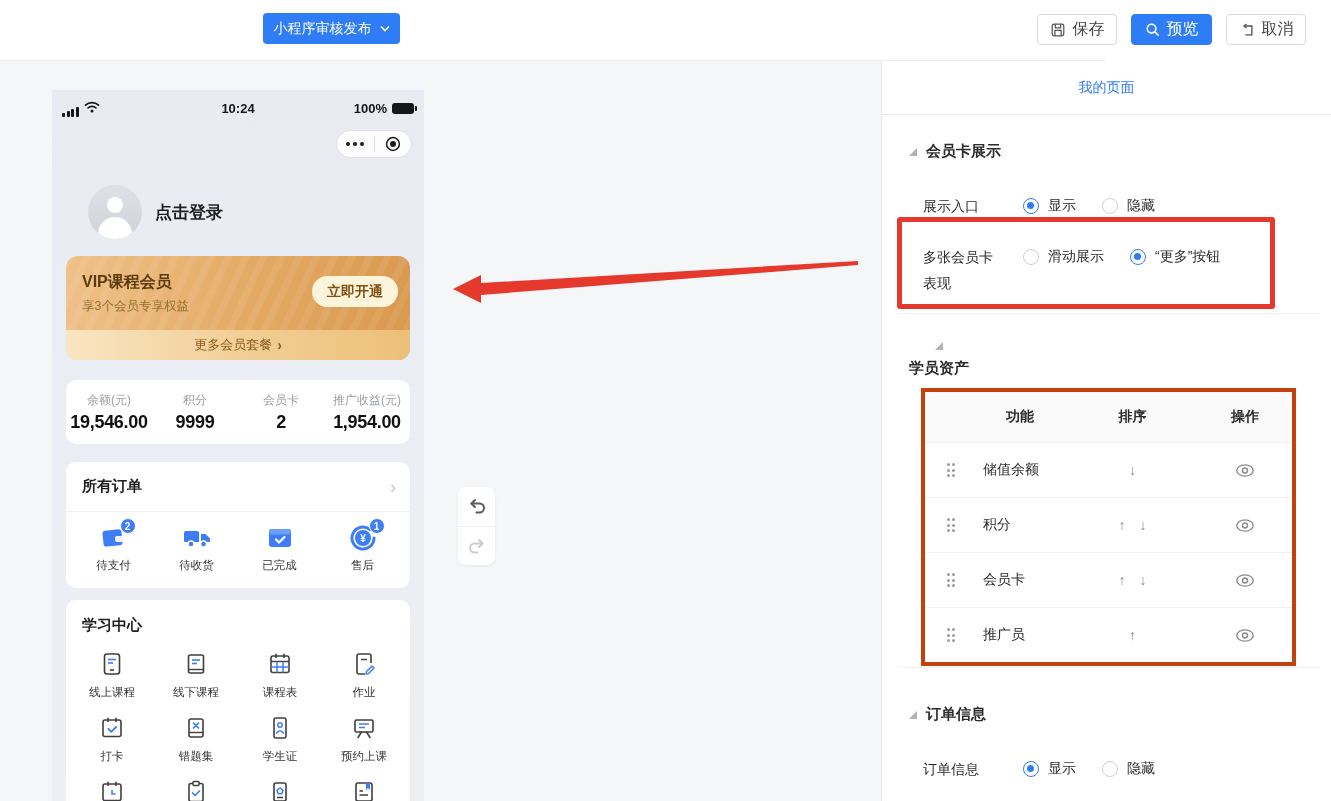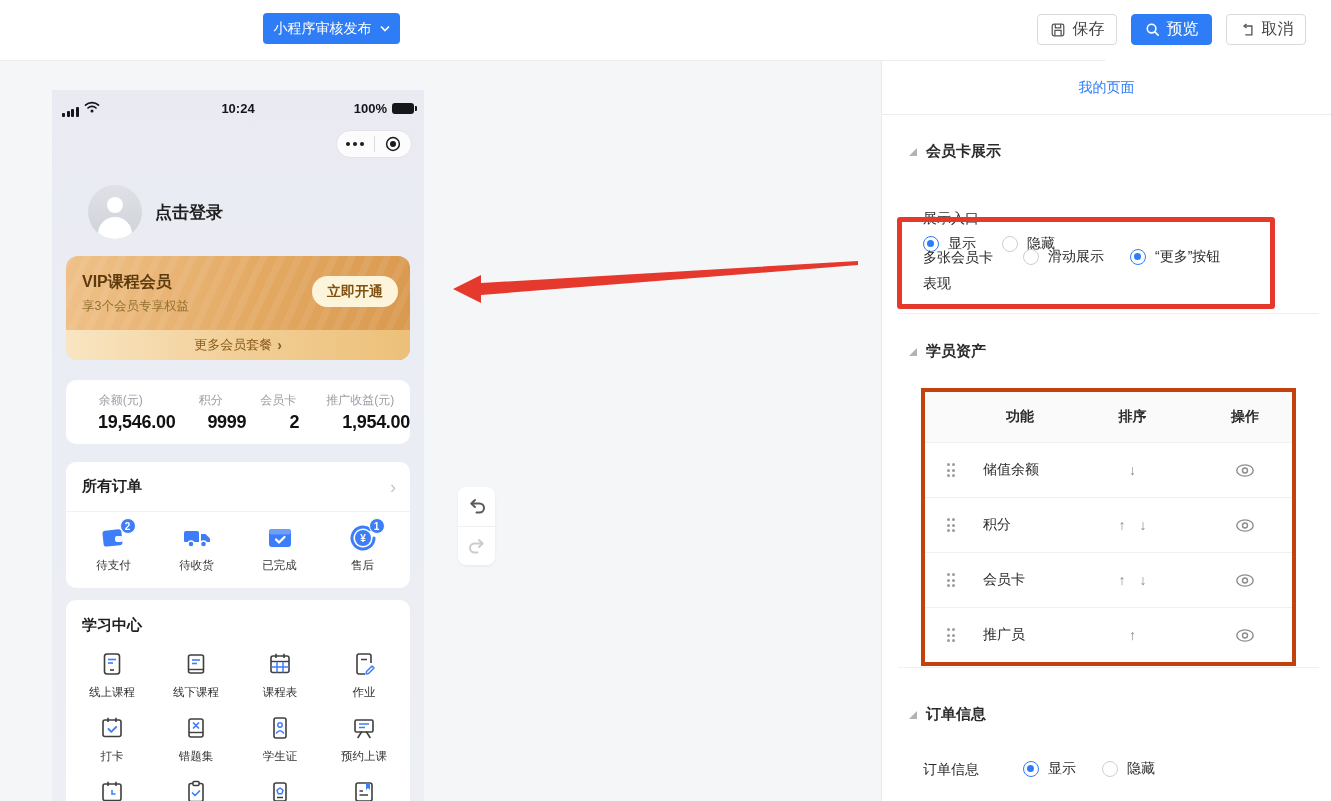--- a/index.html
+++ b/index.html
@@ -54,21 +54,21 @@
   .vip-action { position:absolute; right:12px; top:20px; height:31px; padding:0 15px; border-radius:16px;
                 background:#fdf4dc; color:#82500f; font-size:14px; font-weight:600; display:flex; align-items:center; cursor:pointer;text-align:center; }
   .vip-more { position:absolute; left:0; right:0; bottom:0; height:30px; display:flex; align-items:center; justify-content:center; gap:5px;
               background:linear-gradient(90deg,#f9e5c2 0%, #f2cf97 50%, #ecc078 100%); color:#8a5a1c; font-size:13px; cursor:pointer; }
   .vip-more .chev { font-size:14px; font-weight:700; }
 
   .stats-card { position:absolute; left:14px; top:290px; width:344px; height:64px; background:#fff; border-radius:10px;
                 display:flex; align-items:center; }
   .stat { flex:1; text-align:center; }
   .stat .lbl { font-size:12px; color:#9aa0a6; }
-  .stat .val { margin-top:3px; font-size:18px; font-weight:700; color:#111; letter-spacing:-.3px;margin-left:32px; }
+  .stat .val { margin-top:3px; font-size:18px; font-weight:700; color:#111; letter-spacing:-.3px; }
 
   .orders-card { position:absolute; left:14px; top:372px; width:344px; height:126px; background:#fff; border-radius:10px; }
   .orders-head { height:50px; display:flex; align-items:center; padding:0 14px 0 16px; border-bottom:1px solid #f0f1f3; }
   .orders-title { font-size:15px; font-weight:700; color:#1f1f1f; }
   .orders-chev { margin-left:auto; color:#c3c6cb; font-size:18px; line-height:1; cursor:pointer; }
   .orders-row { display:flex; padding:11px 6px 0; }
   .o-item { flex:1; display:flex; flex-direction:column; align-items:center; gap:5px; cursor:pointer; }
   .o-ico { position:relative; width:30px; height:30px; }
   .o-lbl { font-size:11.5px; color:#333; }
   .badge { position:absolute; top:-5px; right:-7px; min-width:16px; height:16px; border-radius:9px; background:#3f7ef7;
@@ -432,21 +432,21 @@
   <div class="panel">
     <div class="panel-head">
       <span class="page-link">我的页面</span>
     </div>
 
     <div class="sec-title" style="top:81px;">
       <span class="tri"></span>
       <span>会员卡展示</span>
     </div>
 
-    <div class="form-row" style="top:144px;flex-direction:column;">
+    <div class="form-row" style="top:132px;">
       <span class="form-label">展示入口</span>
       <div class="radio-group">
         <span class="radio-opt checked">
           <span class="radio"></span>
           <span class="radio-lbl">显示</span>
         </span>
         <span class="radio-opt">
           <span class="radio"></span>
           <span class="radio-lbl">隐藏</span>
         </span>
@@ -465,21 +465,21 @@
         </span>
         <span class="radio-opt checked">
           <span class="radio"></span>
           <span class="radio-lbl">“更多”按钮</span>
         </span>
       </div>
     </div>
 
     <div class="divider" style="top:252px;"></div>
 
-    <div class="sec-title" style="top:281px;">
+    <div class="sec-title" style="top:281px;flex-direction:column;">
       <span class="tri"></span>
       <span>学员资产</span>
     </div>
 
     <div class="asset-table">
       <div class="t-row t-head">
         <span></span>
         <span>功能</span>
         <span>排序</span>
         <span>操作</span>

